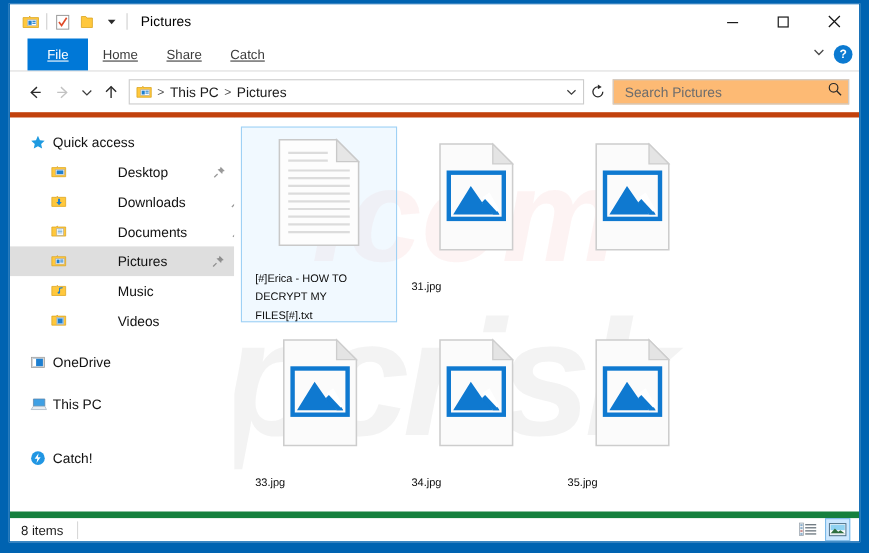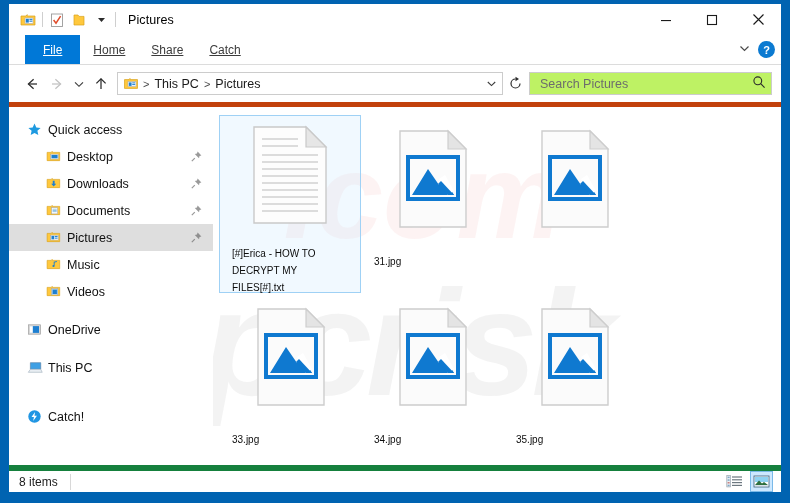--- a/index.html
+++ b/index.html
@@ -189,24 +189,24 @@
   }
   .refreshbtn {
     width: 24px;
     height: 26px;
     display: flex;
     align-items: center;
     justify-content: center;
     color: #222;
   }
   .searchbox {
-    width: 243px;
+    width: 215px;
     height: 23px;
     border: 1px solid #cccccc;
-    background: #bef264;
+    background: #fdba74;
     display: flex;
     align-items: center;
     box-sizing: border-box;
     padding: 0 5px 0 8px;
     margin-left: 2px;
   }
   .searchbox input {
     border: none;
     outline: none;
     flex: 1 1 auto;
@@ -239,21 +239,21 @@
   }
   .nav-item {
     height: 27px;
     display: flex;
     align-items: center;
     padding-left: 18px;
     padding-right: 10px;
     box-sizing: border-box;
     position: relative;
   }
-  .nav-item.indent { padding-left: 37px; }
+  .nav-item.indent { padding-left: 37px; gap: 40px; }
   .nav-item.selected { background: #dedede; }
   .nav-ico {
     width: 18px;
     display: flex;
     align-items: center;
     justify-content: flex-start;
     flex: 0 0 18px;
   }
   .nav-label {
     font-size: 12.5px;

